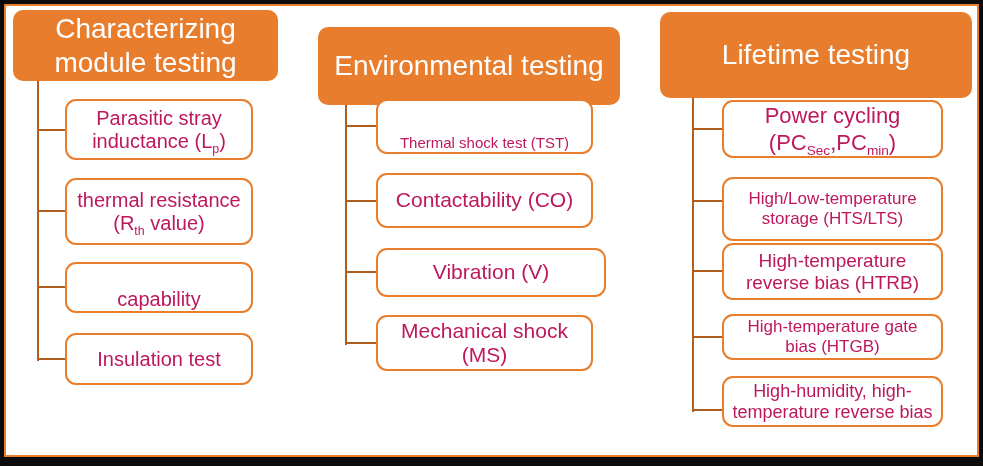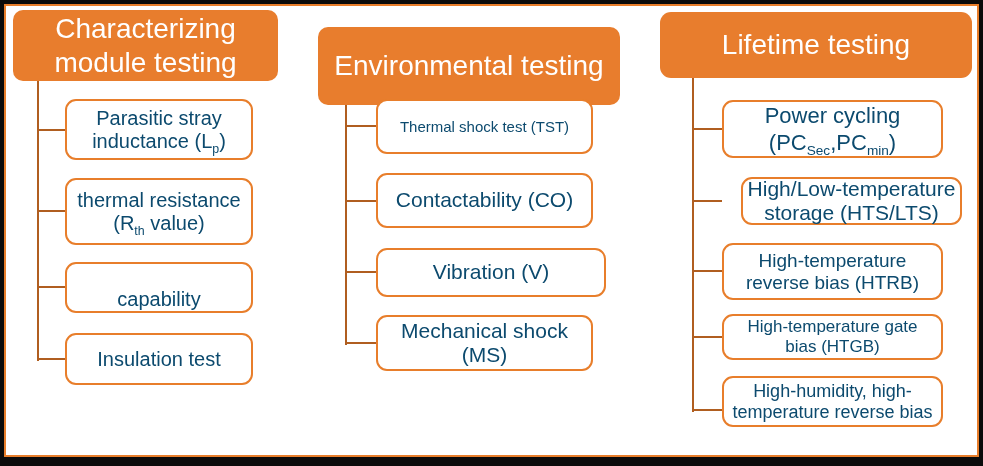--- a/index.html
+++ b/index.html
@@ -17,41 +17,41 @@
     border:4px solid #0b0b0b; border-bottom-width:9px; pointer-events:none;
   }
   .colgroup { display:contents; }
   .hdr {
     position:absolute; background:#e87d2d; color:#ffffff;
     border-radius:10px; display:flex; align-items:center; justify-content:center;
     text-align:center; font-size:28px; line-height:1.2; z-index:2;
   }
   #h1 { left:13px;  top:10px; width:265px; height:71px; }
   #h2 { left:318px; top:27px; width:302px; height:78px; }
-  #h3 { left:660px; top:12px; width:312px; height:66px;border-radius:11px; }
+  #h3 { left:660px; top:12px; width:312px; height:86px; }
   .box {
     position:absolute; background:#ffffff; border:2px solid #e87e2b;
     border-radius:11px; display:flex; align-items:center; justify-content:center;
-    text-align:center; color:#0c4a6e; line-height:1.15; padding:1px 4px;
+    text-align:center; color:#be185d; line-height:1.15; padding:1px 4px;
     box-sizing:border-box; z-index:2;
   }
   sub { font-size:0.62em; line-height:0; }
   
   #b10 { left:65px; top:99px;  width:188px; height:61px; font-size:20px; }
   #b11 { left:65px; top:178px; width:188px; height:67px; font-size:20px; }
   #b12 { left:65px; top:262px; width:188px; height:51px; font-size:20px; }
   #b13 { left:65px; top:333px; width:188px; height:52px; font-size:20px; }
   
-  #b20 { left:376px; top:99px;  width:217px; height:55px; font-size:15px; }
+  #b20 { left:376px; top:99px;  width:217px; height:55px; font-size:15px;align-items:flex-end; }
   #b21 { left:376px; top:173px; width:217px; height:55px; font-size:21px; }
   #b22 { left:376px; top:248px; width:230px; height:49px; font-size:21px;justify-content:center; }
   #b23 { left:376px; top:315px; width:217px; height:56px; font-size:21px; }
   
   #b30 { left:722px; top:100px; width:221px; height:58px; font-size:22px; line-height:1.25; }
-  #b31 { left:722px; top:177px; width:221px; height:48px; font-size:21px;margin-left:19px; }
+  #b31 { left:722px; top:177px; width:221px; height:64px; font-size:17px; }
   #b32 { left:722px; top:243px; width:221px; height:57px; font-size:19px; }
   #b33 { left:722px; top:314px; width:221px; height:46px; font-size:17px; }
   #b34 { left:722px; top:376px; width:221px; height:51px; font-size:18px; }
   
   .vline,.hline { position:absolute; background:#b05e20; z-index:1; }
   .vline { width:2px; } .hline { height:2px; }
   #t1 { left:37px;  top:81px; height:280px; }
   #t2 { left:345px; top:78px; height:267px; }
   #t3 { left:692px; top:78px; height:334px; }
   #s10,#s11,#s12,#s13 { left:37px;  width:28px; }

